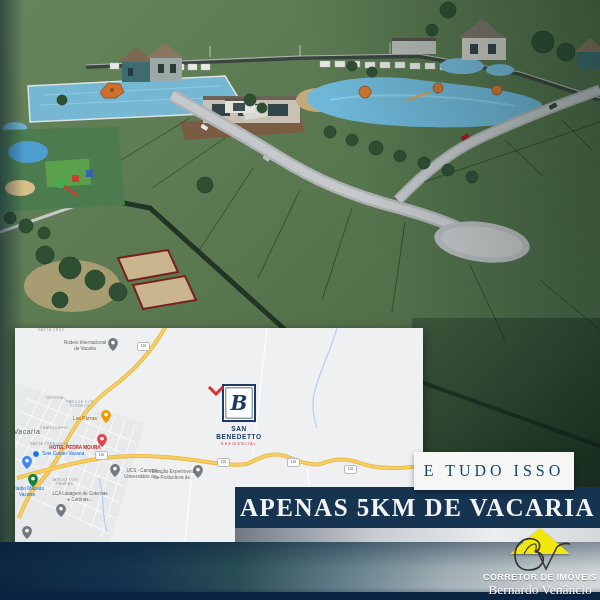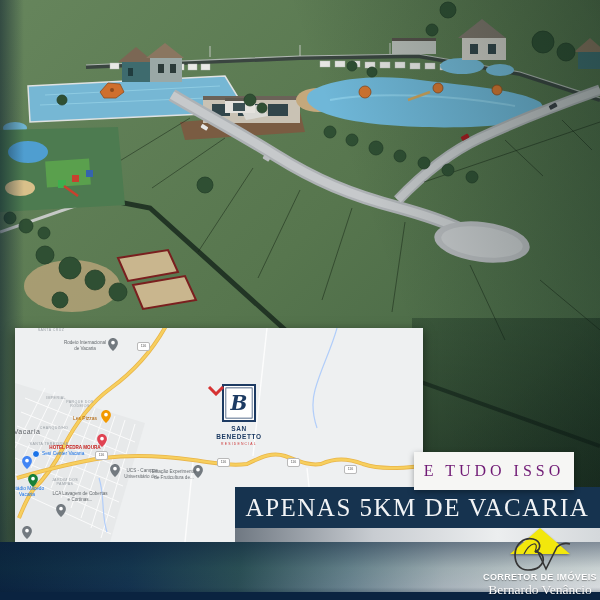--- a/index.html
+++ b/index.html
@@ -43,24 +43,24 @@
   .sb-mono{font-family:"DejaVu Serif",serif;font-style:italic;font-weight:bold;
            font-size:20px;color:#1d3b63;}
   .sb-name{margin-top:3px;font-size:6.5px;font-weight:bold;color:#1d3b63;letter-spacing:.6px;line-height:1.2;}
   .sb-res{margin-top:1px;font-size:3.4px;color:#cc3434;letter-spacing:1.2px;}
   .sb-chev{margin-top:2px;}
 
   
   .tag-top{left:414px;top:452px;width:160px;height:38px;background:#f6f6f4;z-index:7;
            display:flex;align-items:center;justify-content:center;
            font-family:"Liberation Serif",serif;font-size:16px;letter-spacing:4px;
-           color:#701a75;box-shadow:0 2px 6px rgba(0,0,0,.35);}
+           color:#0c4a6e;box-shadow:0 2px 6px rgba(0,0,0,.35);}
   .tag-band{left:235px;top:487px;width:365px;height:41px;background:#16334f;z-index:6;
             display:flex;align-items:center;justify-content:center;
-            font-family:"Liberation Serif",serif;font-weight:normal;font-size:25px;
+            font-family:"Liberation Serif",serif;font-weight:bold;font-size:25px;
             letter-spacing:1.5px;color:#f2f4f6;}
   .tag-strip{left:235px;top:528px;width:365px;height:14px;z-index:6;
              background:linear-gradient(90deg,#6f7882,#c8ccd1 38%,#eceeef 72%,#d4d8db);}
 
   
   .bottom-band{left:0;top:542px;width:600px;height:58px;z-index:6;
     background:linear-gradient(97deg,#0b2440 0%,#143350 22%,#2c4f57 40%,#6d8793 58%,#aeb9c0 74%,#d3d8db 90%,#e2e5e7 100%);}
   .bottom-band::after{content:"";position:absolute;inset:0;
     background:linear-gradient(180deg, rgba(12,34,58,.45), rgba(22,70,58,.12) 45%, rgba(8,26,48,.05) 78%, rgba(8,26,48,.55) 100%);}
   .bottom-edge{left:0;top:592px;width:600px;height:8px;background:#0a2340;z-index:7;}

